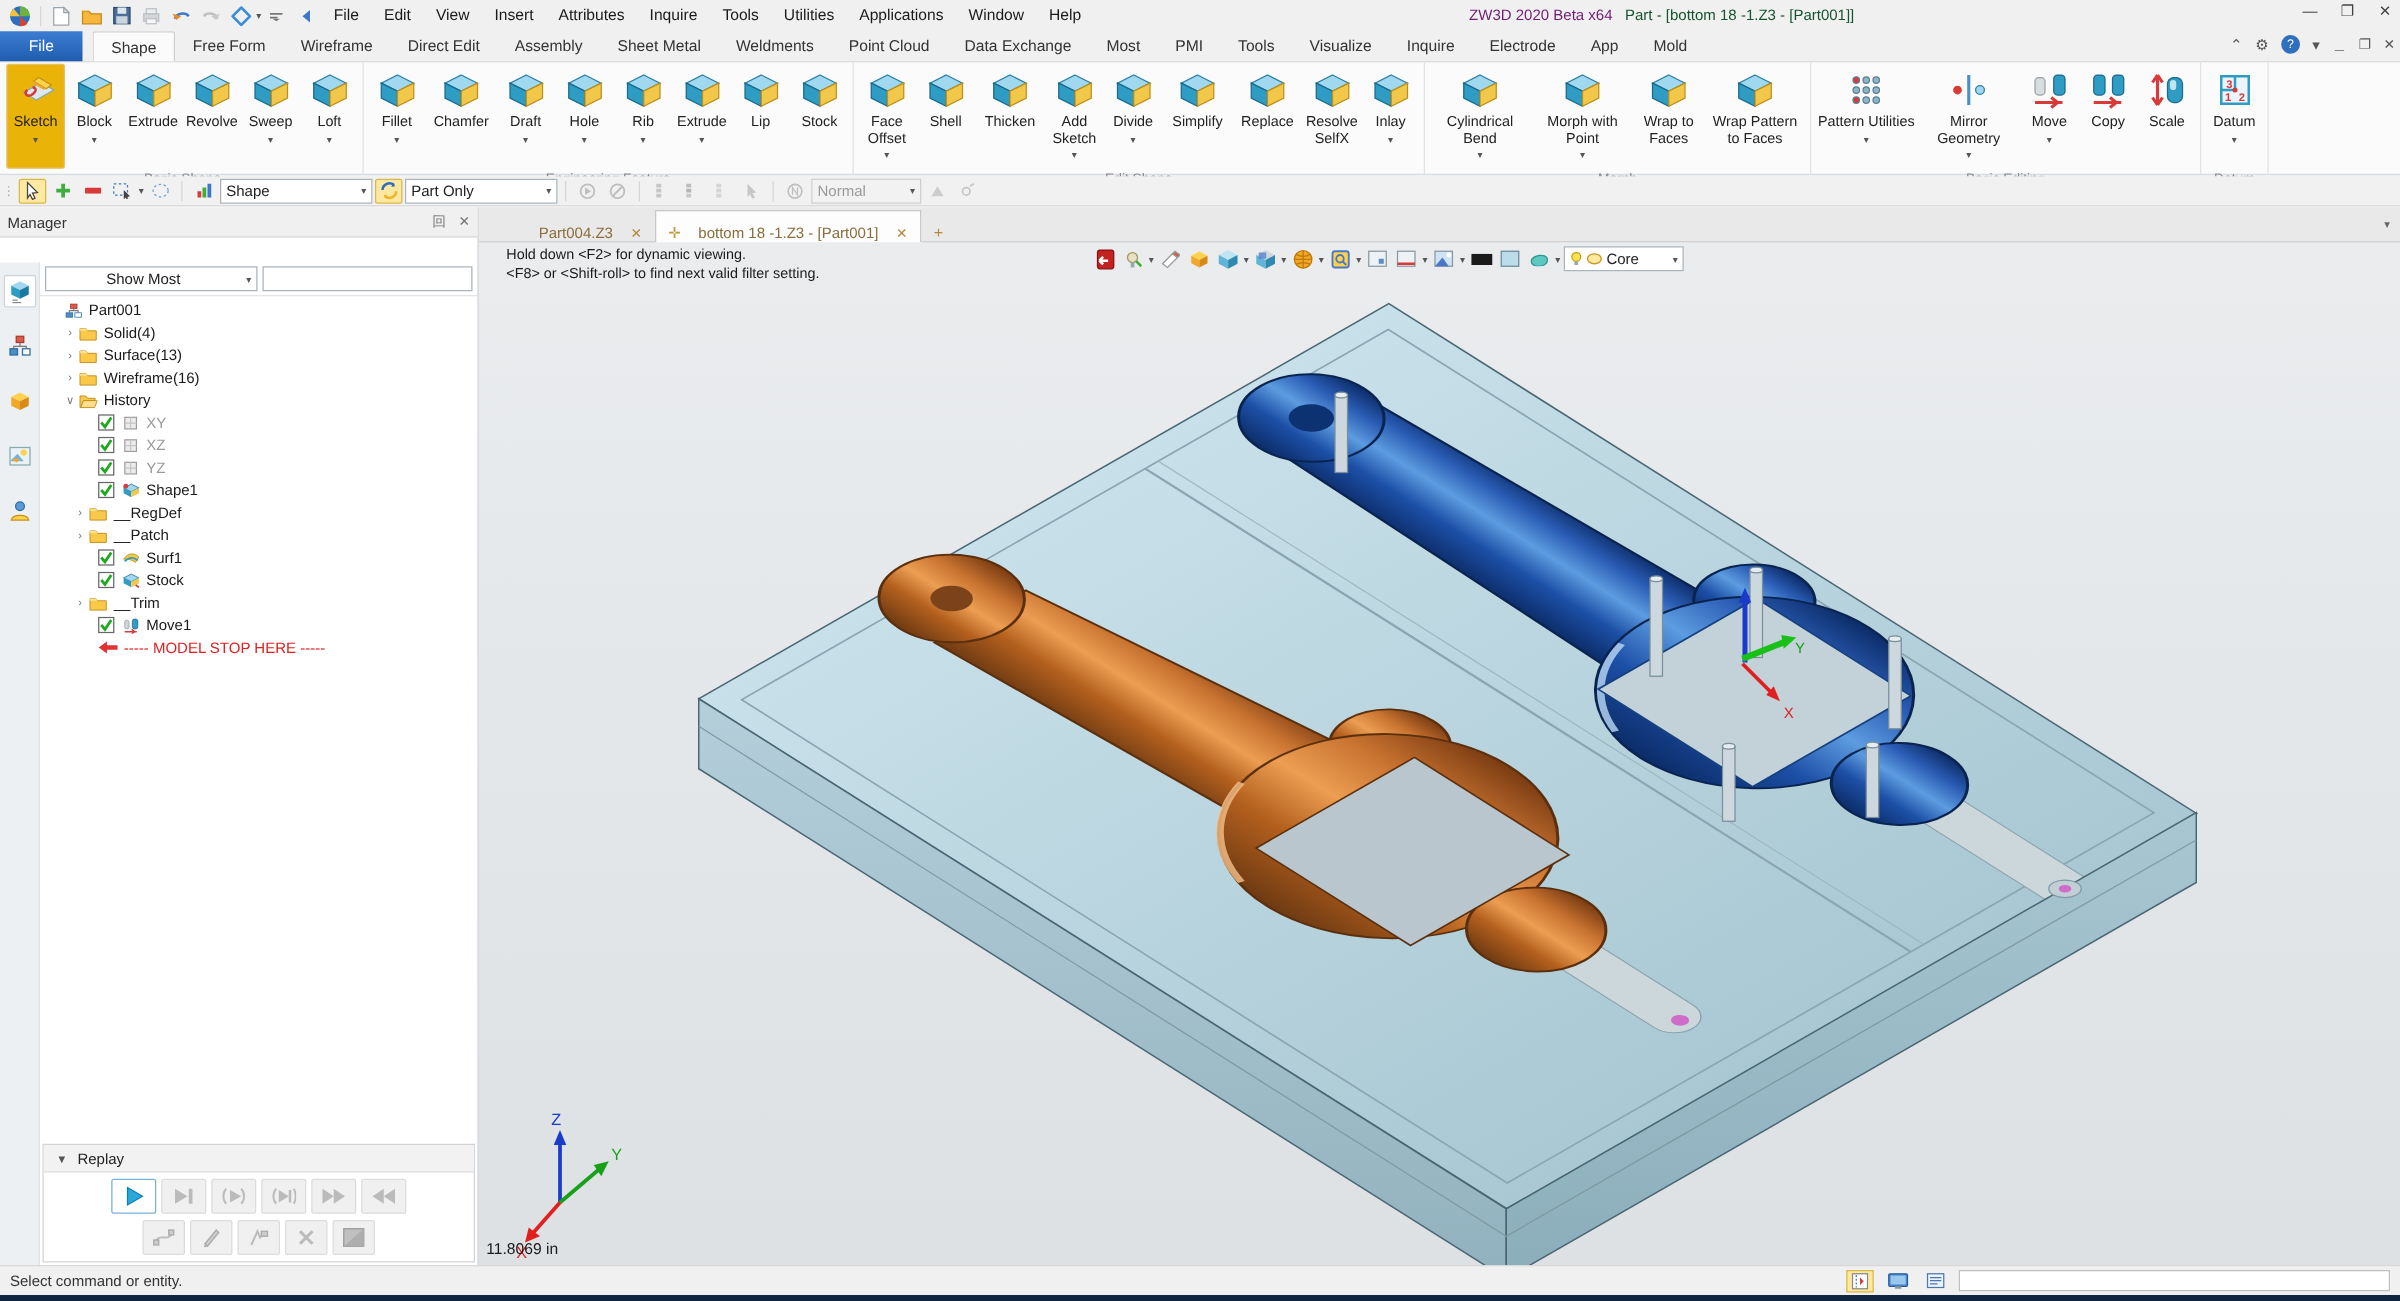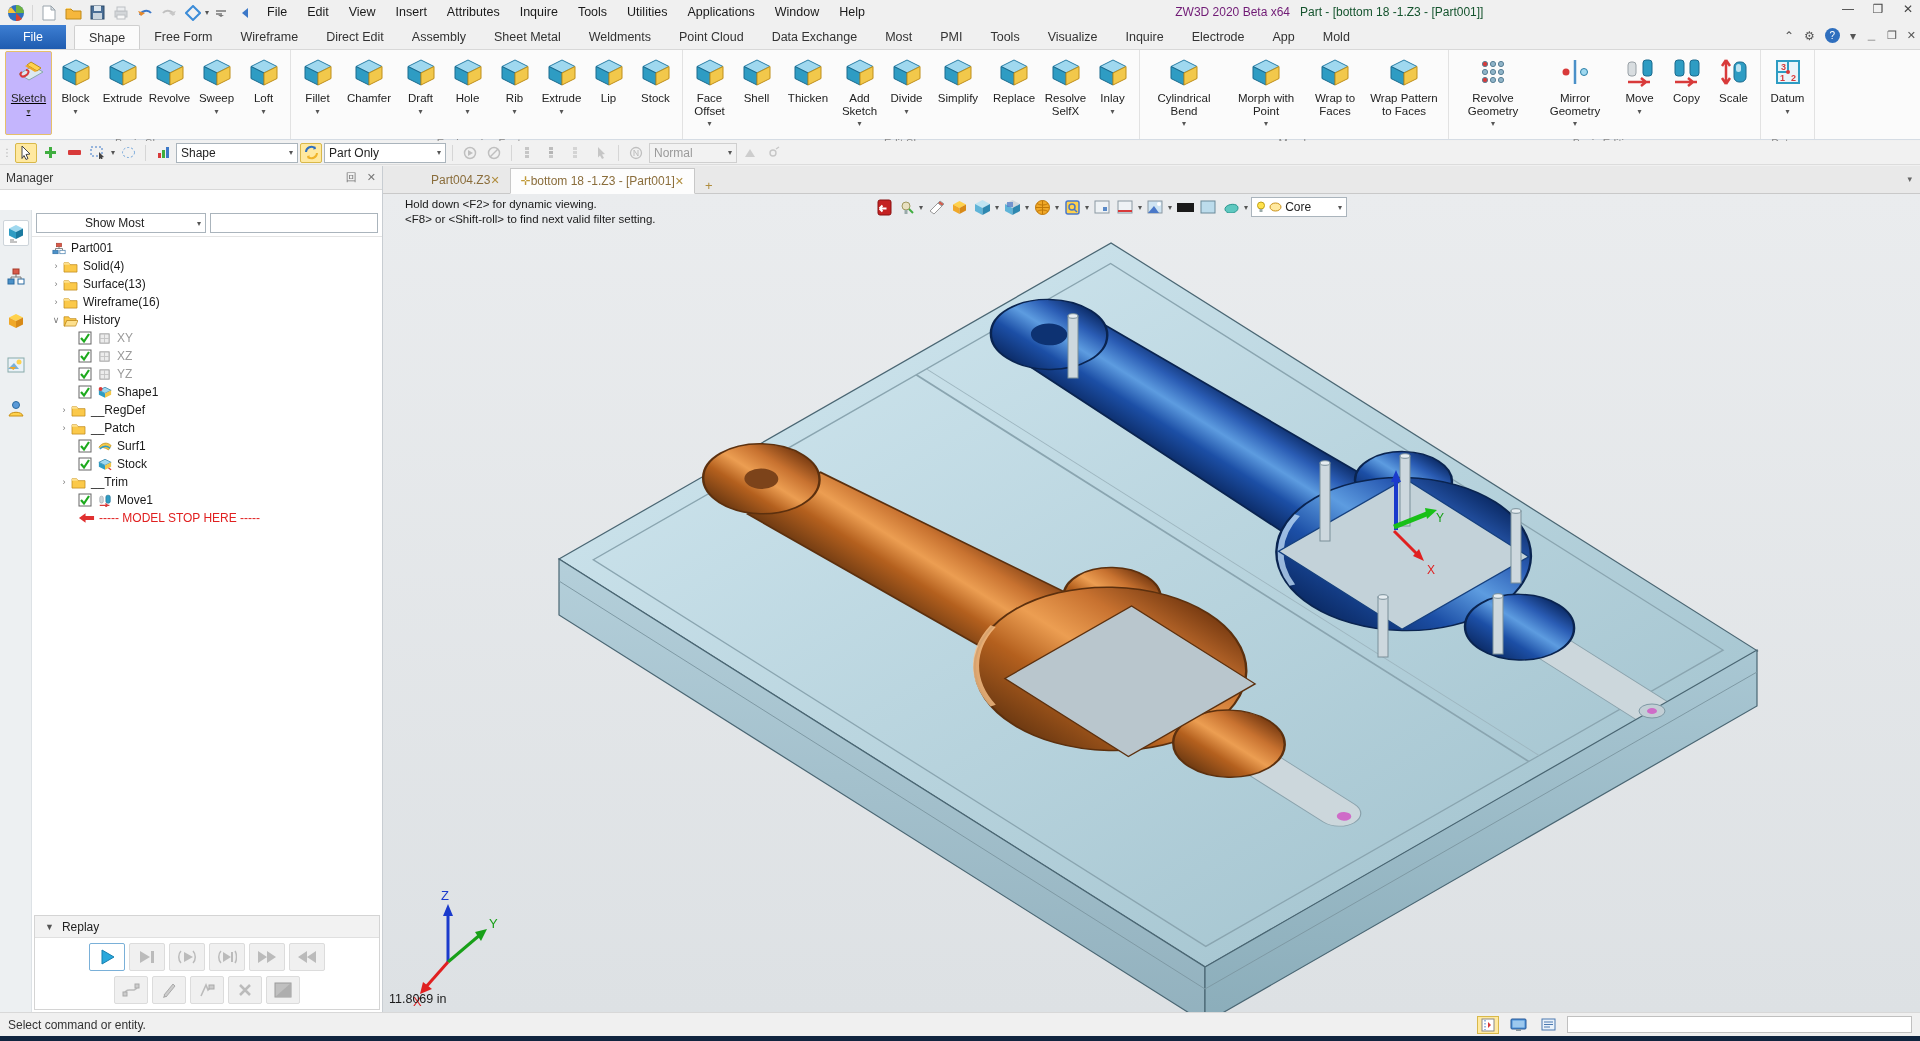--- a/index.html
+++ b/index.html
@@ -25,21 +25,21 @@
   .tab-right { position:absolute; right:4px; top:28px; display:flex; gap:10px; align-items:center; }
   .tab-right span { font-size:12px; color:#555; }
 
   
   #ribbon { top:50px; height:90px; background:#fbfbfb; border-bottom:1px solid #d5dce4; display:flex; align-items:stretch; padding-left:2px; }
   .rb-group { display:flex; flex-direction:column; border-right:1px solid #e2e2e2; padding:1px 3px 0 3px; }
   .rb-row { display:flex; flex:1; align-items:flex-start; }
   .rb-btn { width:47px; min-height:84px; display:flex; flex-direction:column; align-items:center; padding-top:3px; border:1px solid transparent; border-radius:2px; }
   .rb-btn.wide { width:82px; }
   .rb-btn.mid { width:56px; }
-  .rb-btn.active { background:#c4b5fd; border-color:#e6c06a;text-decoration:underline; }
+  .rb-btn.active { background:#eab308; border-color:#e6c06a; }
   .rb-ico { width:34px; height:34px; display:flex; align-items:center; justify-content:center; }
   .rb-lbl { font-size:11.5px; color:#222; text-align:center; line-height:12.5px; margin-top:3px; }
   .rb-dd { font-size:8px; color:#555; margin-top:2px; }
   .rb-group-lbl { text-align:center; font-size:11px; color:#8a8a8a; padding:2px 0 3px; }
 
   
   #datoolbar { top:141px; height:24px; background:#f1f1f1; border-bottom:1px solid #dcdcdc; display:flex; align-items:center; padding-left:2px; gap:2px; }
   .da-ico { width:22px; height:20px; display:flex; align-items:center; justify-content:center; border:1px solid transparent; border-radius:2px; }
   .da-ico.hl { background:#ffe9a0; border-color:#d8b84a; }
   .da-ico.dis { opacity:.4; filter:grayscale(1); }
@@ -72,21 +72,21 @@
   
   #replay { border-top:1px solid #d4d4d4; margin:0 2px 2px 2px; border:1px solid #d4d4d4; }
   #replay-hd { height:22px; background:#f2f2f2; display:flex; align-items:center; font-size:12px; color:#222; padding-left:10px; gap:8px; border-bottom:1px solid #e0e0e0; }
   .rp-row { display:flex; justify-content:center; gap:4px; padding:5px 0; }
   .rp-btn { width:36px; height:28px; background:#f0f0f0; border:1px solid #dcdcdc; border-radius:2px; display:flex; align-items:center; justify-content:center; }
   .rp-btn.en { background:#fff; border-color:#7ab0d8; }
 
   
   #right { flex:1; display:flex; flex-direction:column; }
   #tabstrip { height:28px; background:#e9e9e9; border-bottom:1px solid #c9c9c9; display:flex; align-items:flex-end; padding-left:38px; position:relative; }
-  .doc-tab { height:26px; display:flex; align-items:center; gap:0; padding:0 10px; font-size:12px; color:#8a6d3b;margin-top:28px; }
+  .doc-tab { height:26px; display:flex; align-items:flex-end; gap:14px; padding:0 10px; font-size:12px; color:#8a6d3b;margin-top:28px; }
   .doc-tab.active { background:#fdfdfd; border:1px solid #c8c8c8; border-bottom:1px solid #fdfdfd; margin-bottom:-1px; }
   .doc-x { color:#b08d3e; font-size:11px; }
   .doc-plus { color:#b08d3e; font-size:13px; padding:0 10px; }
   #strip-dd { position:absolute; right:8px; top:8px; font-size:9px; color:#666; }
 
   #viewport { flex:1; position:relative; background:linear-gradient(#eaecee,#dde1e4); overflow:hidden; }
   #hint { position:absolute; left:22px; top:3px; font-size:11.5px; color:#1a1a1a; line-height:15px; z-index:5; }
   #vtoolbar { position:absolute; left:490px; top:2px; height:22px; display:flex; align-items:center; gap:3px; z-index:5; }
   .vt-ico { width:20px; height:20px; display:flex; align-items:center; justify-content:center; }
   .vt-combo { width:96px; height:20px; }
@@ -539,21 +539,21 @@
               <circle cx="16" cy="8" r="2.6" fill="#8fb4c8" stroke="#5a8096"></circle>
               <circle cx="24" cy="8" r="2.6" fill="#8fb4c8" stroke="#5a8096"></circle>
               <circle cx="8" cy="16" r="2.6" fill="#8fb4c8" stroke="#5a8096"></circle>
               <circle cx="16" cy="16" r="2.6" fill="#8fb4c8" stroke="#5a8096"></circle>
               <circle cx="24" cy="16" r="2.6" fill="#8fb4c8" stroke="#5a8096"></circle>
               <circle cx="8" cy="24" r="2.6" fill="#d83a3a" stroke="#5a8096"></circle>
               <circle cx="16" cy="24" r="2.6" fill="#8fb4c8" stroke="#5a8096"></circle>
               <circle cx="24" cy="24" r="2.6" fill="#8fb4c8" stroke="#5a8096"></circle>
             </svg>
           </span>
-          <span class="rb-lbl">Revolve Geometry</span>
+          <span class="rb-lbl">Pattern Utilities</span>
           <span class="rb-dd">▾</span>
         </div>
         <div class="rb-btn wide">
           <span class="rb-ico">
             <svg width="32" height="32" viewBox="0 0 32 32">
               <line x1="16" y1="4" x2="16" y2="28" stroke="#4a90c8" stroke-width="2.5"></line>
               <circle cx="7" cy="16" r="3.5" fill="#d83a3a"></circle>
               <circle cx="25" cy="16" r="3.5" fill="#9fd8ef" stroke="#2a7ea6"></circle>
             </svg>
           </span>

